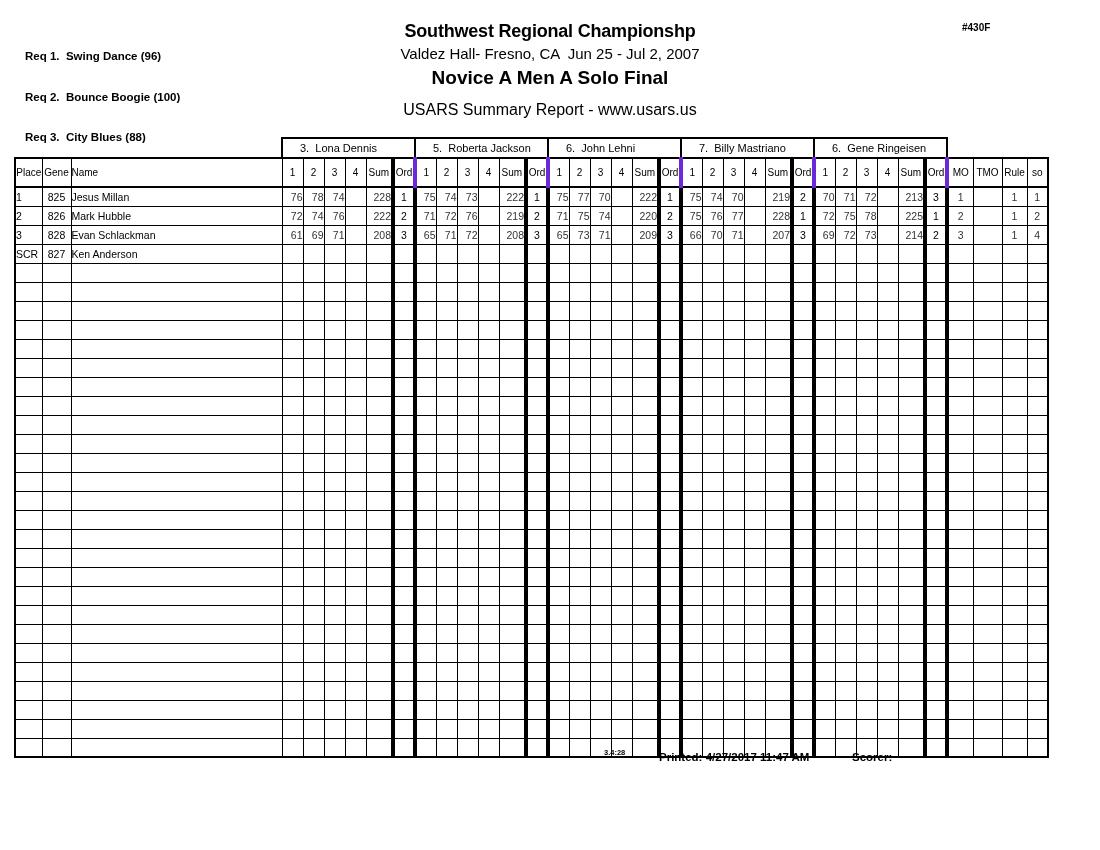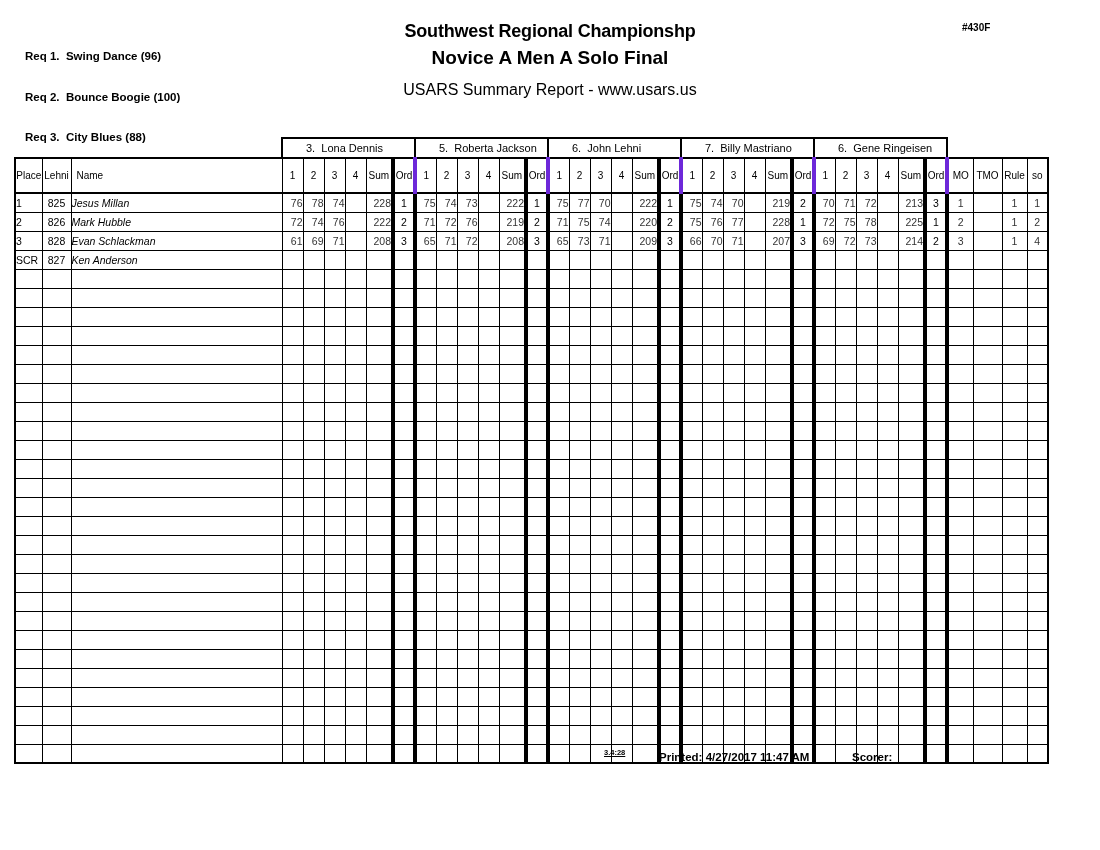--- a/index.html
+++ b/index.html
@@ -40,35 +40,35 @@
     border-collapse:collapse; table-layout:fixed;
   }
   table.score td, table.score th {
     padding:0; margin:0; box-sizing:border-box;
     height:19px; overflow:hidden; white-space:nowrap;
     font-size:10.5px; font-weight:normal; vertical-align:middle;
   }
   tr.judge-row td { border:none; height:20px; }
   tr.judge-row td.judge-name {
     border:2px solid #000;
-    font-size:11px; text-align:left; padding-left:23px; white-space:pre;
+    font-size:11px; text-align:left; padding-left:17px; white-space:pre;
   }
   tr.header-row th {
     border:1px solid #000; border-top:2px solid #000; border-bottom:2px solid #000;
-    height:35px; text-align:center; font-size:10px;
+    height:29px; text-align:center; font-size:10px;
   }
-  tr.header-row th.h-name { text-align:left; padding-left:5px; }
+  tr.header-row th.h-name { text-align:left; }
   tr.header-row th.h-place { border-left:2px solid #000; }
   tr.header-row th.h-so { border-right:2px solid #000; }
   tr.header-row th.h-ord { border-left:4px solid #000; border-right:4px solid #6d28d9;margin-left:45px; }
 
   tr.data-row td { border:1px solid #000; }
   td.c-place { font-weight:bold; font-size:11px; text-align:left; padding-left:4px; border-left:2px solid #000 !important; }
   td.c-cont  { font-weight:bold; font-size:11px; text-align:center; }
-  td.c-name  { font-weight:bold; font-size:11px; text-align:left; padding-left:5px;font-style:italic; }
+  td.c-name  { font-weight:bold; font-size:11px; text-align:left; padding-left:5px; }
   td.c-score { text-align:right; padding-right:4px; color:#333; }
   td.c-sum   { text-align:right; padding-right:3px; color:#333; }
   td.c-ord   { font-weight:bold; font-size:11px; text-align:center;
                border-left:4px solid #000 !important; border-right:4px solid #000 !important; }
   td.c-tail  { text-align:center; color:#333; }
   td.c-so    { border-right:2px solid #000 !important; }
   tr.last-row td { border-bottom:2px solid #000; }
 
   
   .version-note {
@@ -88,20 +88,21 @@
 <body>
 
 <div class="req-block">
   <div>Req 1.  Swing Dance (96)</div>
   <div>Req 2.  Bounce Boogie (100)</div>
   <div>Req 3.  City Blues (88)</div>
 </div>
 
 <div class="title-block">
   <div class="t1">Southwest Regional Championshp</div>
+  <div class="t2">Valdez Hall- Fresno, CA  Jun 25 - Jul 2, 2007</div>
   <div class="t3">Novice A Men A Solo Final</div>
   <div class="t4">USARS Summary Report - www.usars.us</div>
 </div>
 
 <div class="event-number">#430F</div>
 
 <table class="score" id="scoretable">
     <colgroup>
       <col style="width: 27px;">
       <col style="width: 29px;">
@@ -146,21 +147,21 @@
         <td class="blank" colspan="3"></td>
         <td class="judge-name" colspan="6">3.  Lona Dennis</td>
         <td class="judge-name" colspan="6">5.  Roberta Jackson</td>
         <td class="judge-name" colspan="6">6.  John Lehni</td>
         <td class="judge-name" colspan="6">7.  Billy Mastriano</td>
         <td class="judge-name" colspan="6">6.  Gene Ringeisen</td>
         <td class="blank" colspan="4"></td>
       </tr>
       <tr class="header-row">
         <th class="h-place">Place</th>
-        <th>Lehni</th>
+        <th>Gene</th>
         <th class="h-name">Name</th>
         <th>1</th>
         <th>2</th>
         <th>3</th>
         <th>4</th>
         <th>Sum</th>
         <th class="h-ord">Ord</th>
         <th>1</th>
         <th>2</th>
         <th>3</th>

